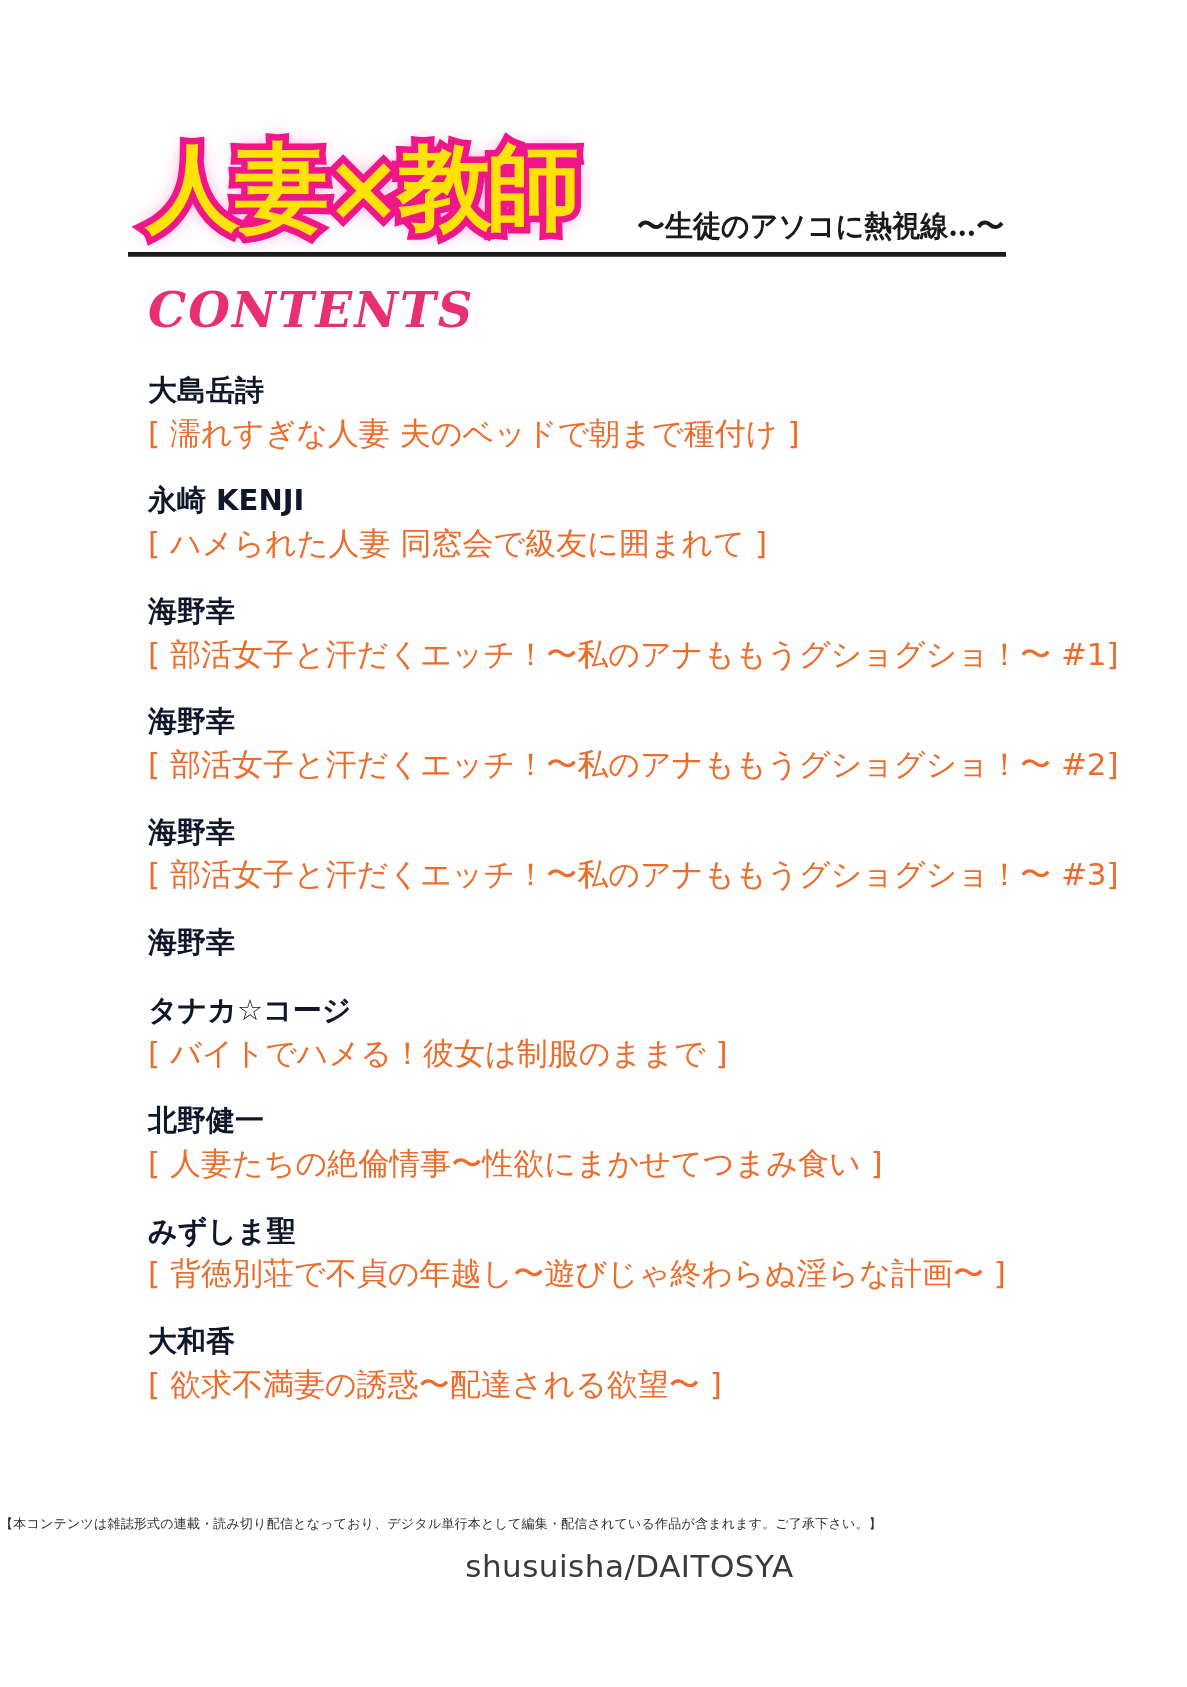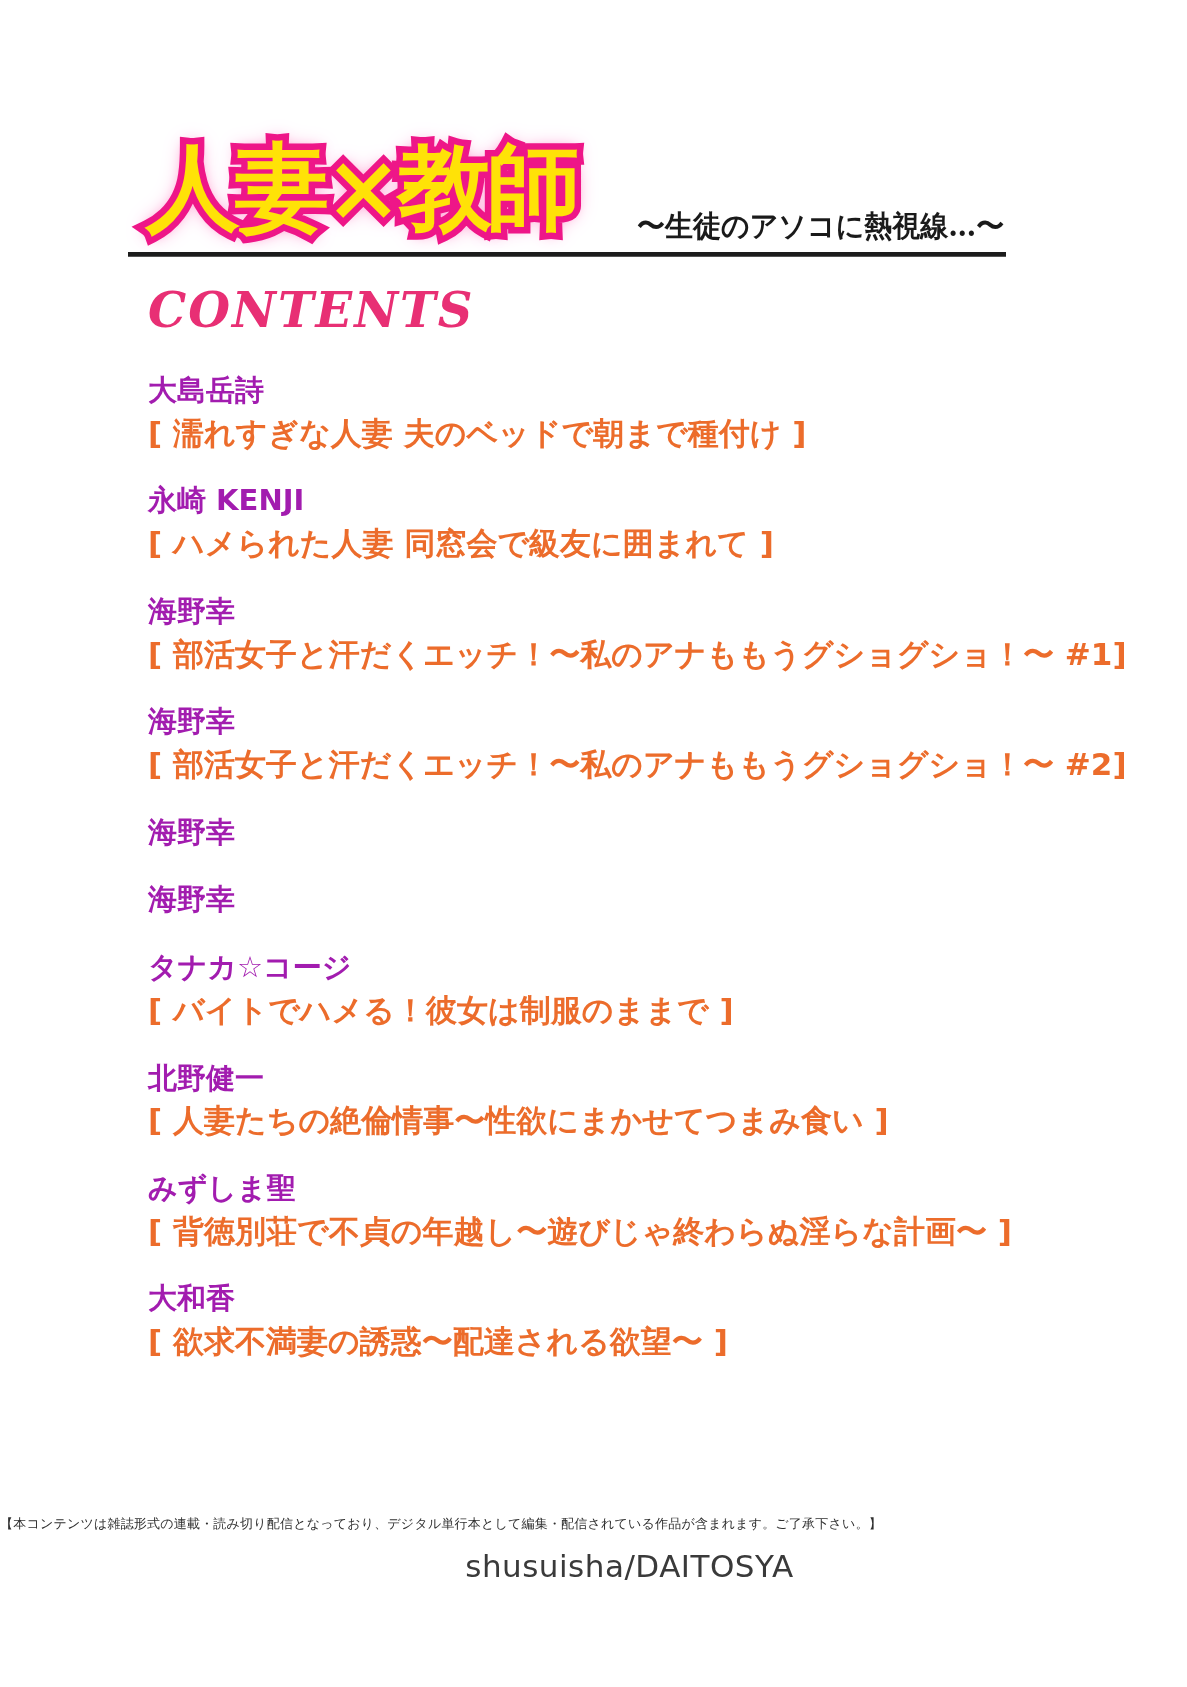--- a/index.html
+++ b/index.html
@@ -63,27 +63,27 @@
     margin-top:20px;
   }
 
   
   .toc{
     position:absolute;left:148px;top:372px;right:40px;
   }
   .toc-entry{margin-bottom:30px;}
   .toc-author{
     font-size:29px;font-weight:bold;
-    color:#a21caf;
+    color:#0f172a;
     line-height:1.3;
     margin-bottom:4px;
     white-space:nowrap;
   }
   .toc-title{
-    font-size:31px;font-weight:bold;
+    font-size:31px;font-weight:normal;
     color:#ec6c2b;
     line-height:1.25;
     white-space:nowrap;
   }
 
   
   .footer-disclaimer{
     position:absolute;left:0;top:1515px;width:100%;
     text-align:left;
     font-size:13px;color:#2f2f2f;
@@ -128,20 +128,21 @@
       <div class="toc-title">[ 部活女子と汗だくエッチ！〜私のアナももうグショグショ！〜 #1]</div>
     </div>
 
     <div class="toc-entry">
       <div class="toc-author">海野幸</div>
       <div class="toc-title">[ 部活女子と汗だくエッチ！〜私のアナももうグショグショ！〜 #2]</div>
     </div>
 
     <div class="toc-entry">
       <div class="toc-author">海野幸</div>
+      <div class="toc-title">[ 部活女子と汗だくエッチ！〜私のアナももうグショグショ！〜 #3]</div>
     </div>
 
     <div class="toc-entry">
       <div class="toc-author">海野幸</div>
     </div>
 
     <div class="toc-entry">
       <div class="toc-author">タナカ☆コージ</div>
       <div class="toc-title">[ バイトでハメる！彼女は制服のままで ]</div>
     </div>

